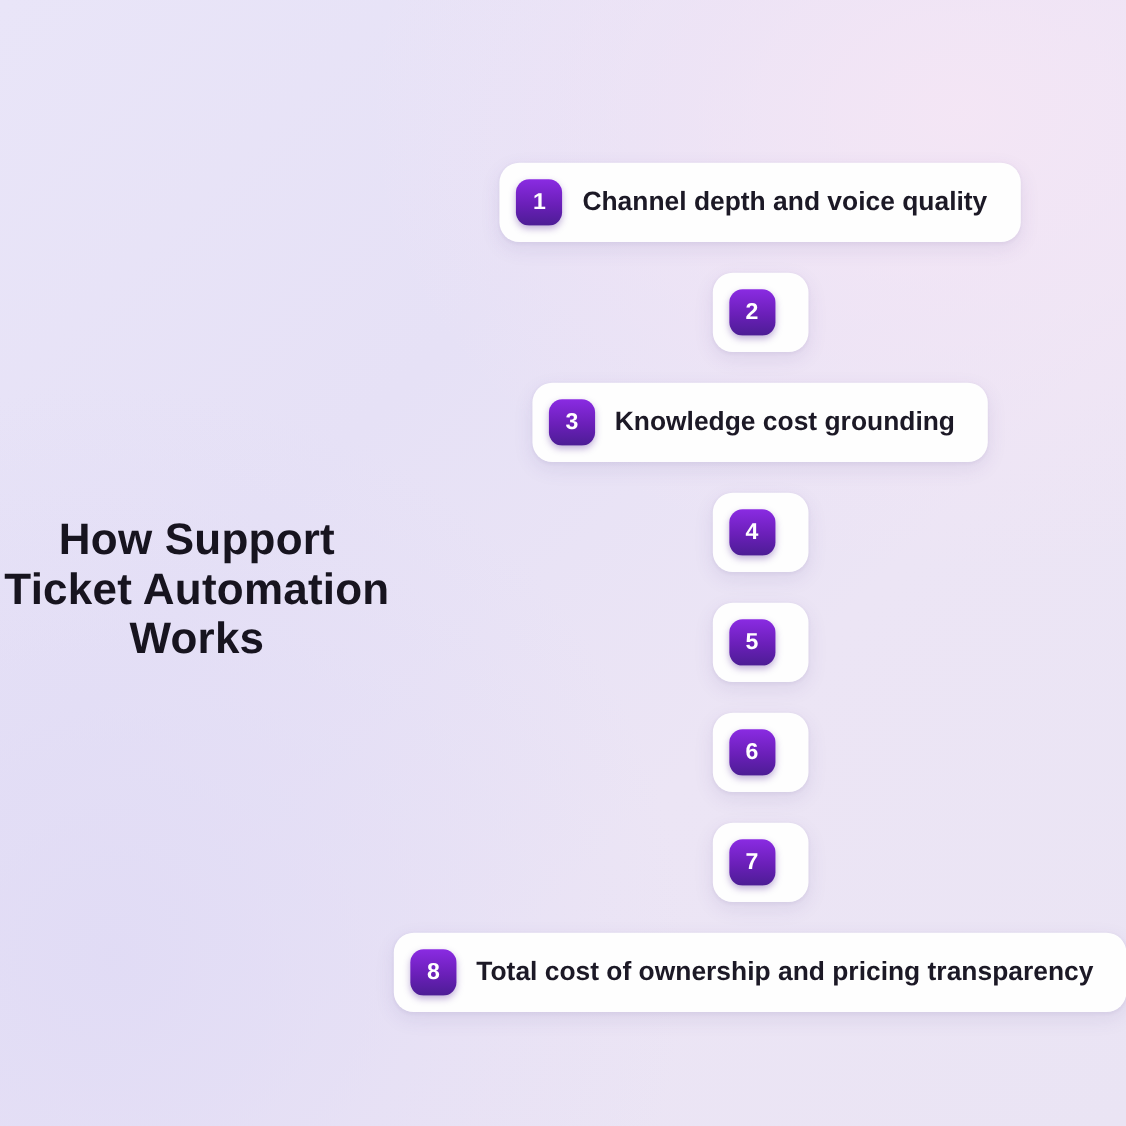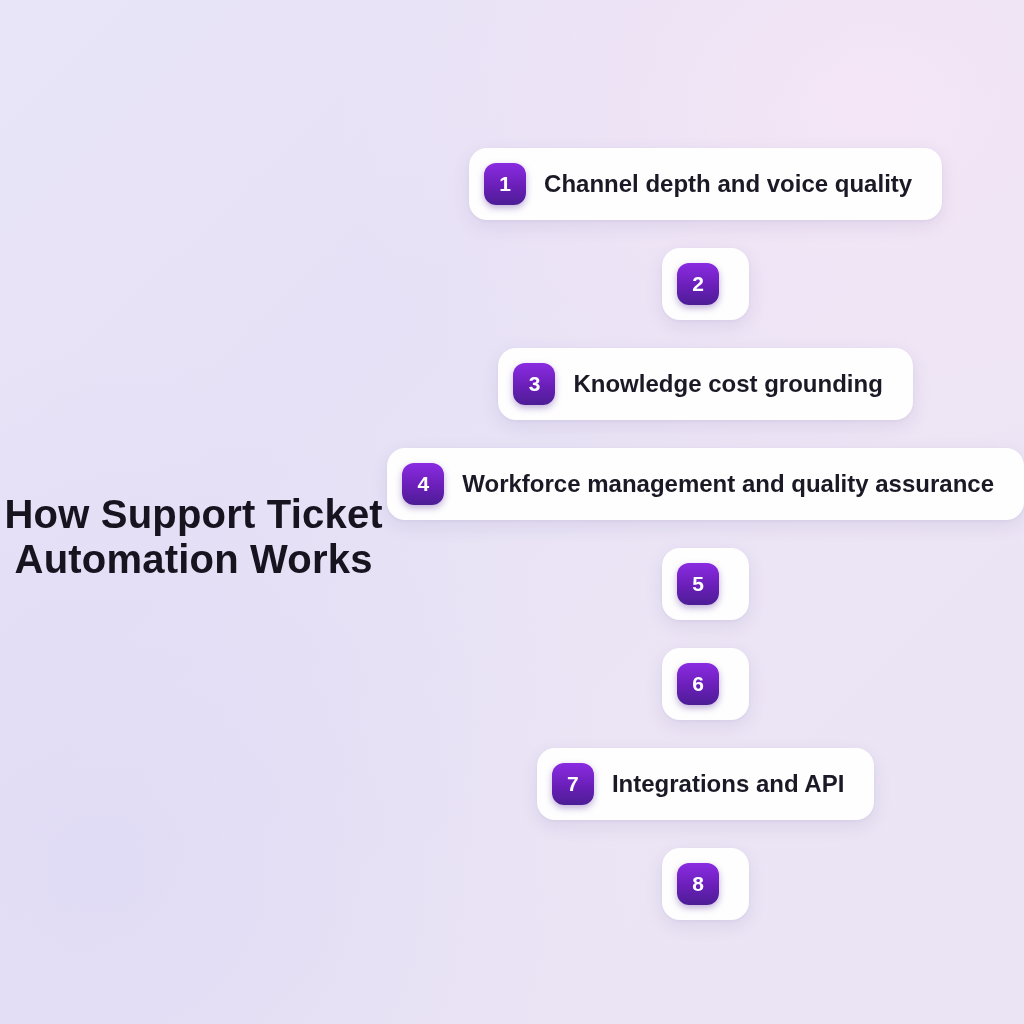--- a/index.html
+++ b/index.html
@@ -90,34 +90,33 @@
       <div class="badge">2</div>
     </div>
 
     <div class="card">
       <div class="badge">3</div>
       <div class="card-label">Knowledge cost grounding</div>
     </div>
 
     <div class="card">
       <div class="badge">4</div>
-      <div class="card-label">Workforce management and quality assurance</div>
     </div>
 
     <div class="card">
       <div class="badge">5</div>
     </div>
 
     <div class="card">
       <div class="badge">6</div>
     </div>
 
     <div class="card">
       <div class="badge">7</div>
-      <div class="card-label">Integrations and API</div>
     </div>
 
     <div class="card">
       <div class="badge">8</div>
+      <div class="card-label">Total cost of ownership and pricing transparency</div>
     </div>
 
   </div>
 </div>
 
 </body></html>

